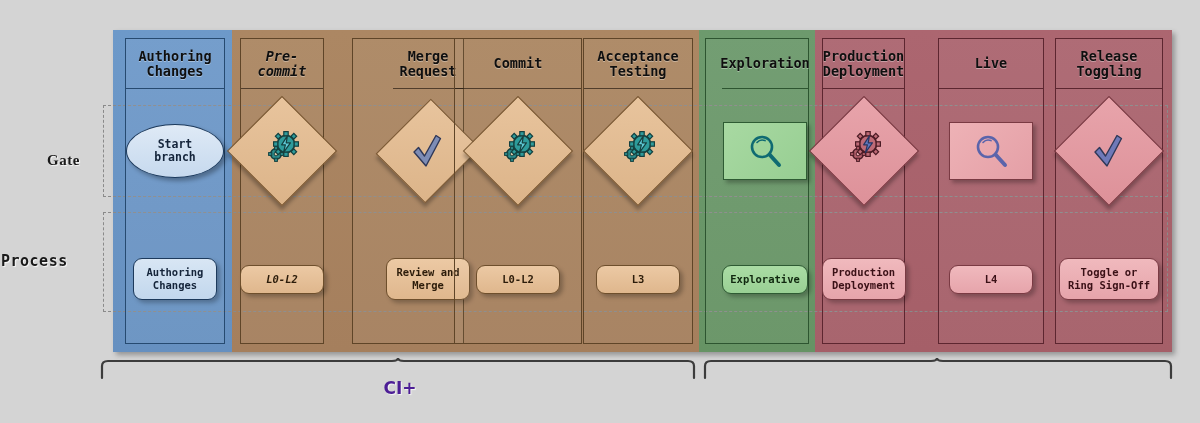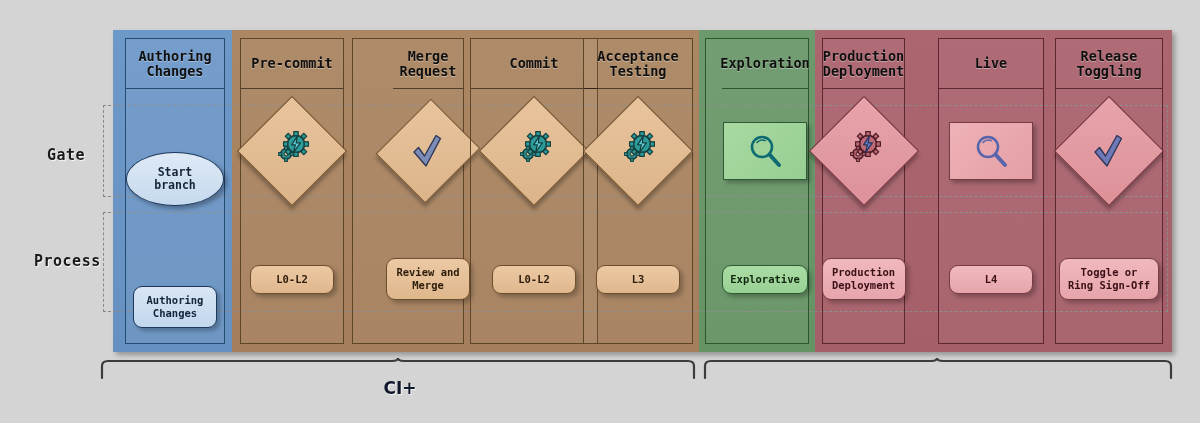--- a/index.html
+++ b/index.html
@@ -49,21 +49,21 @@
   }
 
   
   .col {
     position: absolute;
     top: 38px; height: 306px;
     border: 1px solid rgba(30,20,10,.55);
     display: flex;
     flex-direction: column;
   }
-  .col.c-blue  { background: rgba(255,255,255,.055); border-color:#264a70;gap:28px; }
+  .col.c-blue  { background: rgba(255,255,255,.055); border-color:#264a70; }
   .col.c-brown { background: rgba(255,255,255,.045); border-color:#5f4528; }
   .col.c-green { background: rgba(255,255,255,.045); border-color:#2d5530;padding-left:16px; }
   .col.c-red   { background: rgba(255,255,255,.045); border-color:#5d2630; }
 
   .col-head {
     height: 50px;
     display: flex; align-items: center; justify-content: center;
     text-align: center;
     font-family: "DejaVu Sans Mono", monospace;
     font-weight: bold;
@@ -143,56 +143,56 @@
   .pill-green { background: linear-gradient(180deg,#aadca4 0%,#99d094 100%); border-color:#2e5b33; color:#10280f; }
   .pill-red   { background: linear-gradient(180deg,#f0b9bd 0%,#e6a4ab 100%); border-color:#7a3a43; color:#3a1016; }
 
   
   .brace-wrap { position: absolute; }
   .brace-label {
     position: absolute;
     font-family: "DejaVu Sans", sans-serif;
     font-weight: bold;
     font-size: 17px;
-    color: #0f172a;
+    color: #4c1d95;
     text-shadow: 1px 1px 1px rgba(255,255,255,.8);
     white-space: nowrap;
     text-align: center;
   }
   svg { display:block; overflow: visible; }
 </style>
 </head>
 <body>
 
 <div id="stage">
 
   <div class="band-shadow" style="left:113px;top:30px;width:1059px;height:322px;"></div>
   <div class="band blue" style="left:113px;width:119px;"></div>
   <div class="band brown" style="left:232px;width:467px;"></div>
   <div class="band green" style="left:699px;width:116px;"></div>
   <div class="band red" style="left:815px;width:357px;"></div>
 
   <div class="lane-box" style="left:103px;top:105px;width:1065px;height:92px;"></div>
   <div class="lane-box" style="left:103px;top:212px;width:1065px;height:100px;"></div>
-  <div class="lane-label" style="left:47px;top:146px;">Gate</div>
-  <div class="lane-label" style="left:34px;top:252px;">Process</div>
+  <div class="lane-label" style="left:47px;top:152px;font-family:Liberation Serif, serif;">Gate</div>
+  <div class="lane-label" style="left:1px;top:252px;">Process</div>
 
   <div class="col c-blue" style="left:125px;width:100px;">
     <div class="col-head">Authoring<br>Changes</div>
     <div class="col-body">
       <div class="slot gate">
         <div class="oval">Start<br>branch</div>
       </div>
       <div class="slot process">
         <div class="pill pill-blue">Authoring<br>Changes</div>
       </div>
     </div>
   </div>
 
-  <div class="col c-brown" style="left:240px;width:104px;">
+  <div class="col c-brown" style="left:240px;width:84px;font-style:italic;">
     <div class="col-head">Pre-commit</div>
     <div class="col-body">
       <div class="slot gate">
         <div class="diamond dia-brown">
           <div class="dia-bg"></div>
           <span class="glyph">
             <svg width="40" height="38" viewBox="0 0 40 38">
               <g transform="translate(7,10)">
                 <circle cx="7" cy="12" r="5.4" fill="#2e8f8f" stroke="#14403f" stroke-width="1.5"></circle>
                 <circle cx="7" cy="12" r="1.9" fill="#d9c4a4" stroke="#14403f" stroke-width="1"></circle>
@@ -239,21 +239,21 @@
             </svg>
           </span>
         </div>
       </div>
       <div class="slot process">
         <div class="pill pill-brown">Review and<br>Merge</div>
       </div>
     </div>
   </div>
 
-  <div class="col c-brown" style="left:470px;width:128px;">
+  <div class="col c-brown" style="left:454px;width:128px;">
     <div class="col-head">Commit</div>
     <div class="col-body">
       <div class="slot gate">
         <div class="diamond dia-brown">
           <div class="dia-bg"></div>
           <span class="glyph">
             <svg width="40" height="38" viewBox="0 0 40 38">
               <g transform="translate(7,10)">
                 <circle cx="7" cy="12" r="5.4" fill="#2e8f8f" stroke="#14403f" stroke-width="1.5"></circle>
                 <circle cx="7" cy="12" r="1.9" fill="#d9c4a4" stroke="#14403f" stroke-width="1"></circle>

